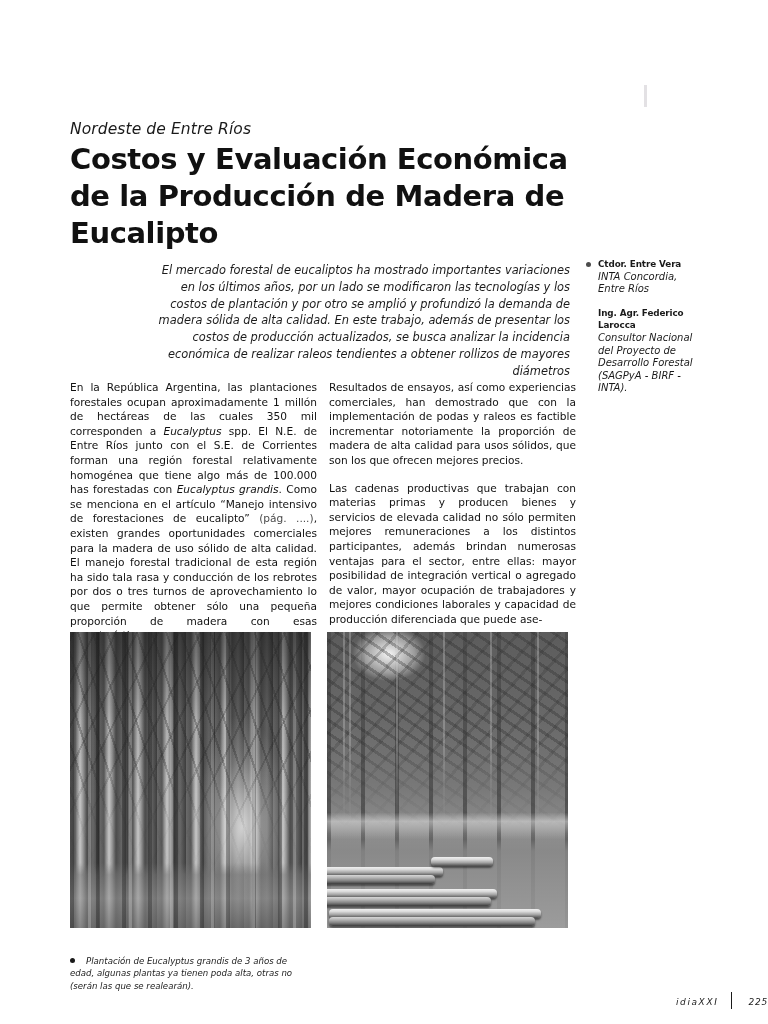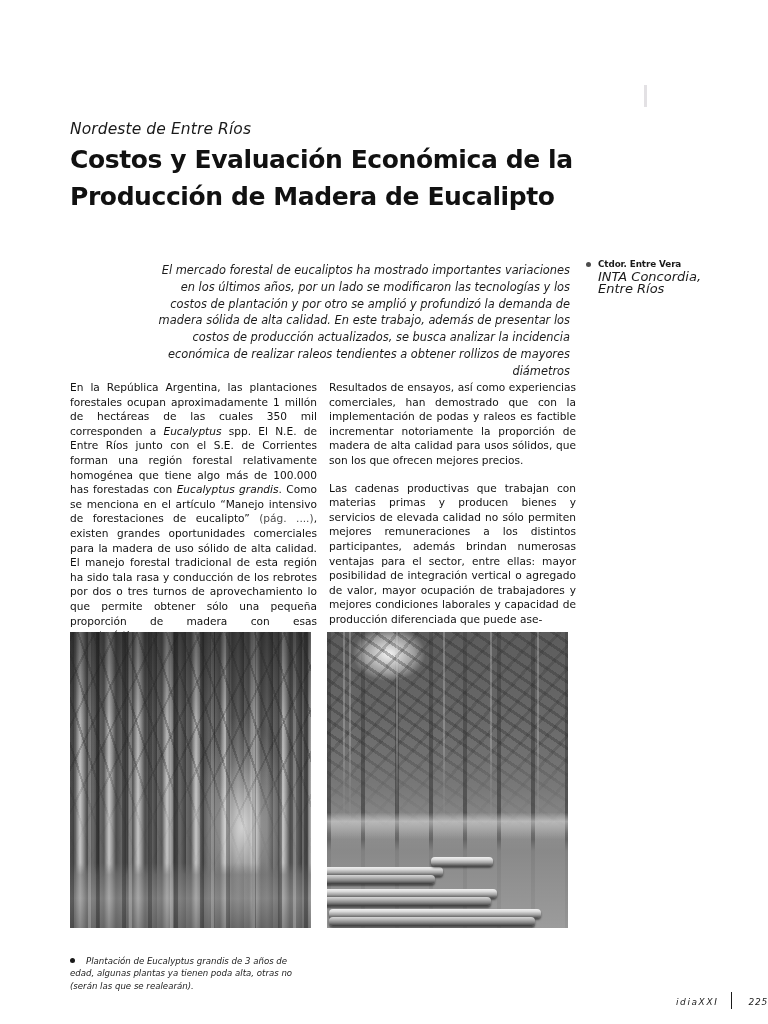--- a/index.html
+++ b/index.html
@@ -47,21 +47,21 @@
     font-weight: 400;
   }
 
   .headline {
     position: absolute;
     left: 70px;
     top: 141px;
     width: 520px;
     font-family: "DejaVu Sans", sans-serif;
     font-weight: bold;
-    font-size: 25px;
+    font-size: 29px;
     line-height: 37px;
     letter-spacing: -0.4px;
     color: #111111;
   }
 
   
   .abstract {
     position: absolute;
     left: 146px;
     top: 262px;
@@ -98,21 +98,21 @@
     position: absolute;
     left: 0px;
     top: 4px;
     width: 5px;
     height: 5px;
     border-radius: 50%;
     background: #4d4d4d;
   }
   .author-affil {
     font-style: italic;
-    font-size: 13px;
+    font-size: 10px;
     line-height: 12.6px;
     padding-left: 12px;
   }
 
   
   .col {
     position: absolute;
     top: 380px;
     width: 247px;
     font-family: "DejaVu Sans", sans-serif;
@@ -295,20 +295,24 @@
 
   <div class="kicker">Nordeste de Entre Ríos</div>
   <h1 class="headline">Costos y Evaluación Económica de la Producción de Madera de Eucalipto</h1>
 
   <div class="abstract">El mercado forestal de eucaliptos ha mostrado importantes variaciones en los últimos años, por un lado se modificaron las tecnologías y los costos de plantación y por otro se amplió y profundizó la demanda de madera sólida de alta calidad. En este trabajo, además de presentar los costos de producción actualizados, se busca analizar la incidencia económica de realizar raleos tendientes a obtener rollizos de mayores diámetros</div>
 
   <aside class="authors">
     <div class="author-block first">
       <div class="author-name">Ctdor. Entre Vera</div>
       <div class="author-affil">INTA Concordia, Entre Ríos</div>
+    </div>
+    <div class="author-block">
+      <div class="author-name">Ing. Agr. Federico Larocca</div>
+      <div class="author-affil">Consultor Nacional del Proyecto de Desarrollo Forestal (SAGPyA - BIRF - INTA).</div>
     </div>
   </aside>
 
   <div class="col col-left">
     <p>En la República Argentina, las plantaciones forestales ocupan aproximadamente 1 millón de hectáreas de las cuales 350 mil corresponden a <i>Eucalyptus</i> spp. El N.E. de Entre Ríos junto con el S.E. de Corrientes forman una región forestal relativamente homogénea que tiene algo más de 100.000 has forestadas con <i>Eucalyptus grandis</i>. Como se menciona en el artículo “Manejo intensivo de forestaciones de eucalipto” <span class="muted">(pág. ....)</span>, existen grandes oportunidades comerciales para la madera de uso sólido de alta calidad. El manejo forestal tradicional de esta región ha sido tala rasa y conducción de los rebrotes por dos o tres turnos de aprovechamiento lo que permite obtener sólo una pequeña proporción de madera con esas características.</p>
   </div>
 
   <div class="col col-right">
     <p>Resultados de ensayos, así como experiencias comerciales, han demostrado que con la implementación de podas y raleos es factible incrementar notoriamente la proporción de madera de alta calidad para usos sólidos, que son los que ofrecen mejores precios.</p>
     <p>Las cadenas productivas que trabajan con materias primas y producen bienes y servicios de elevada calidad no sólo permiten mejores remuneraciones a los distintos participantes, además brindan numerosas ventajas para el sector, entre ellas: mayor posibilidad de integración vertical o agregado de valor, mayor ocupación de trabajadores y mejores condiciones laborales y capacidad de producción diferenciada que puede ase-</p>

